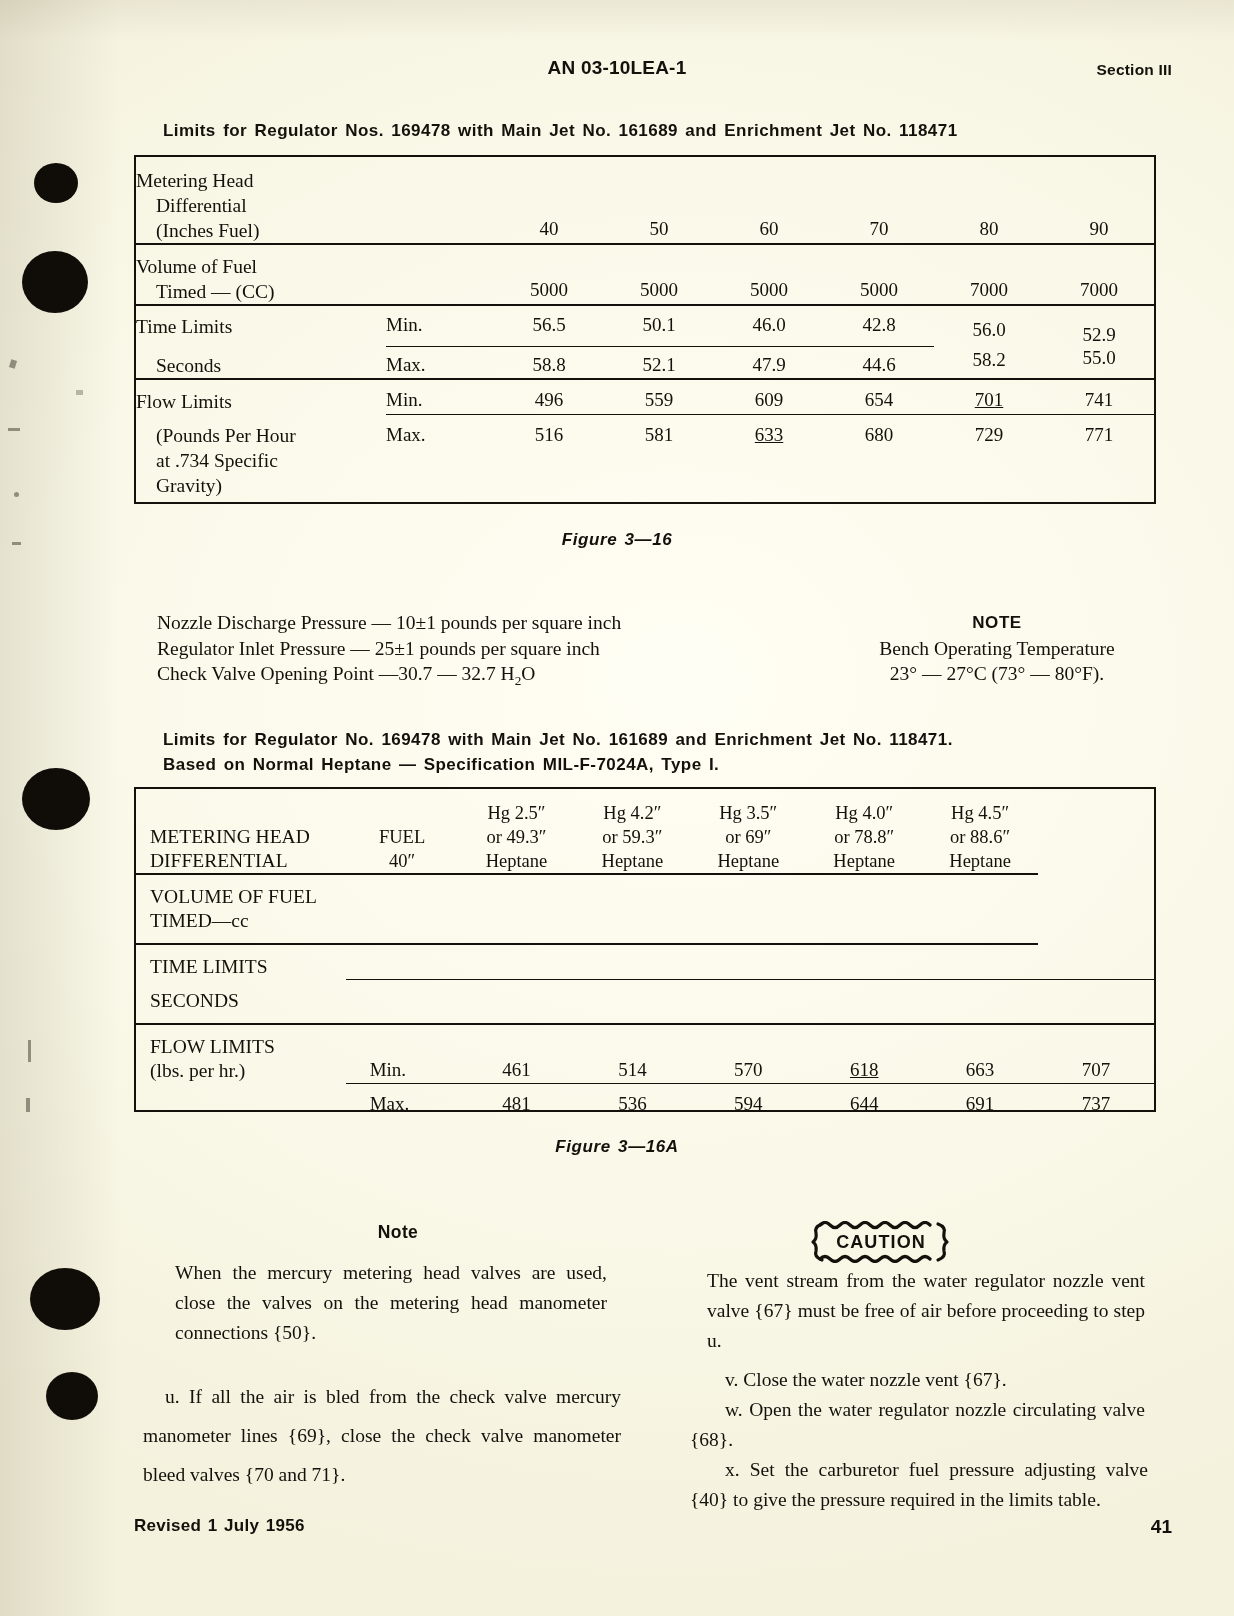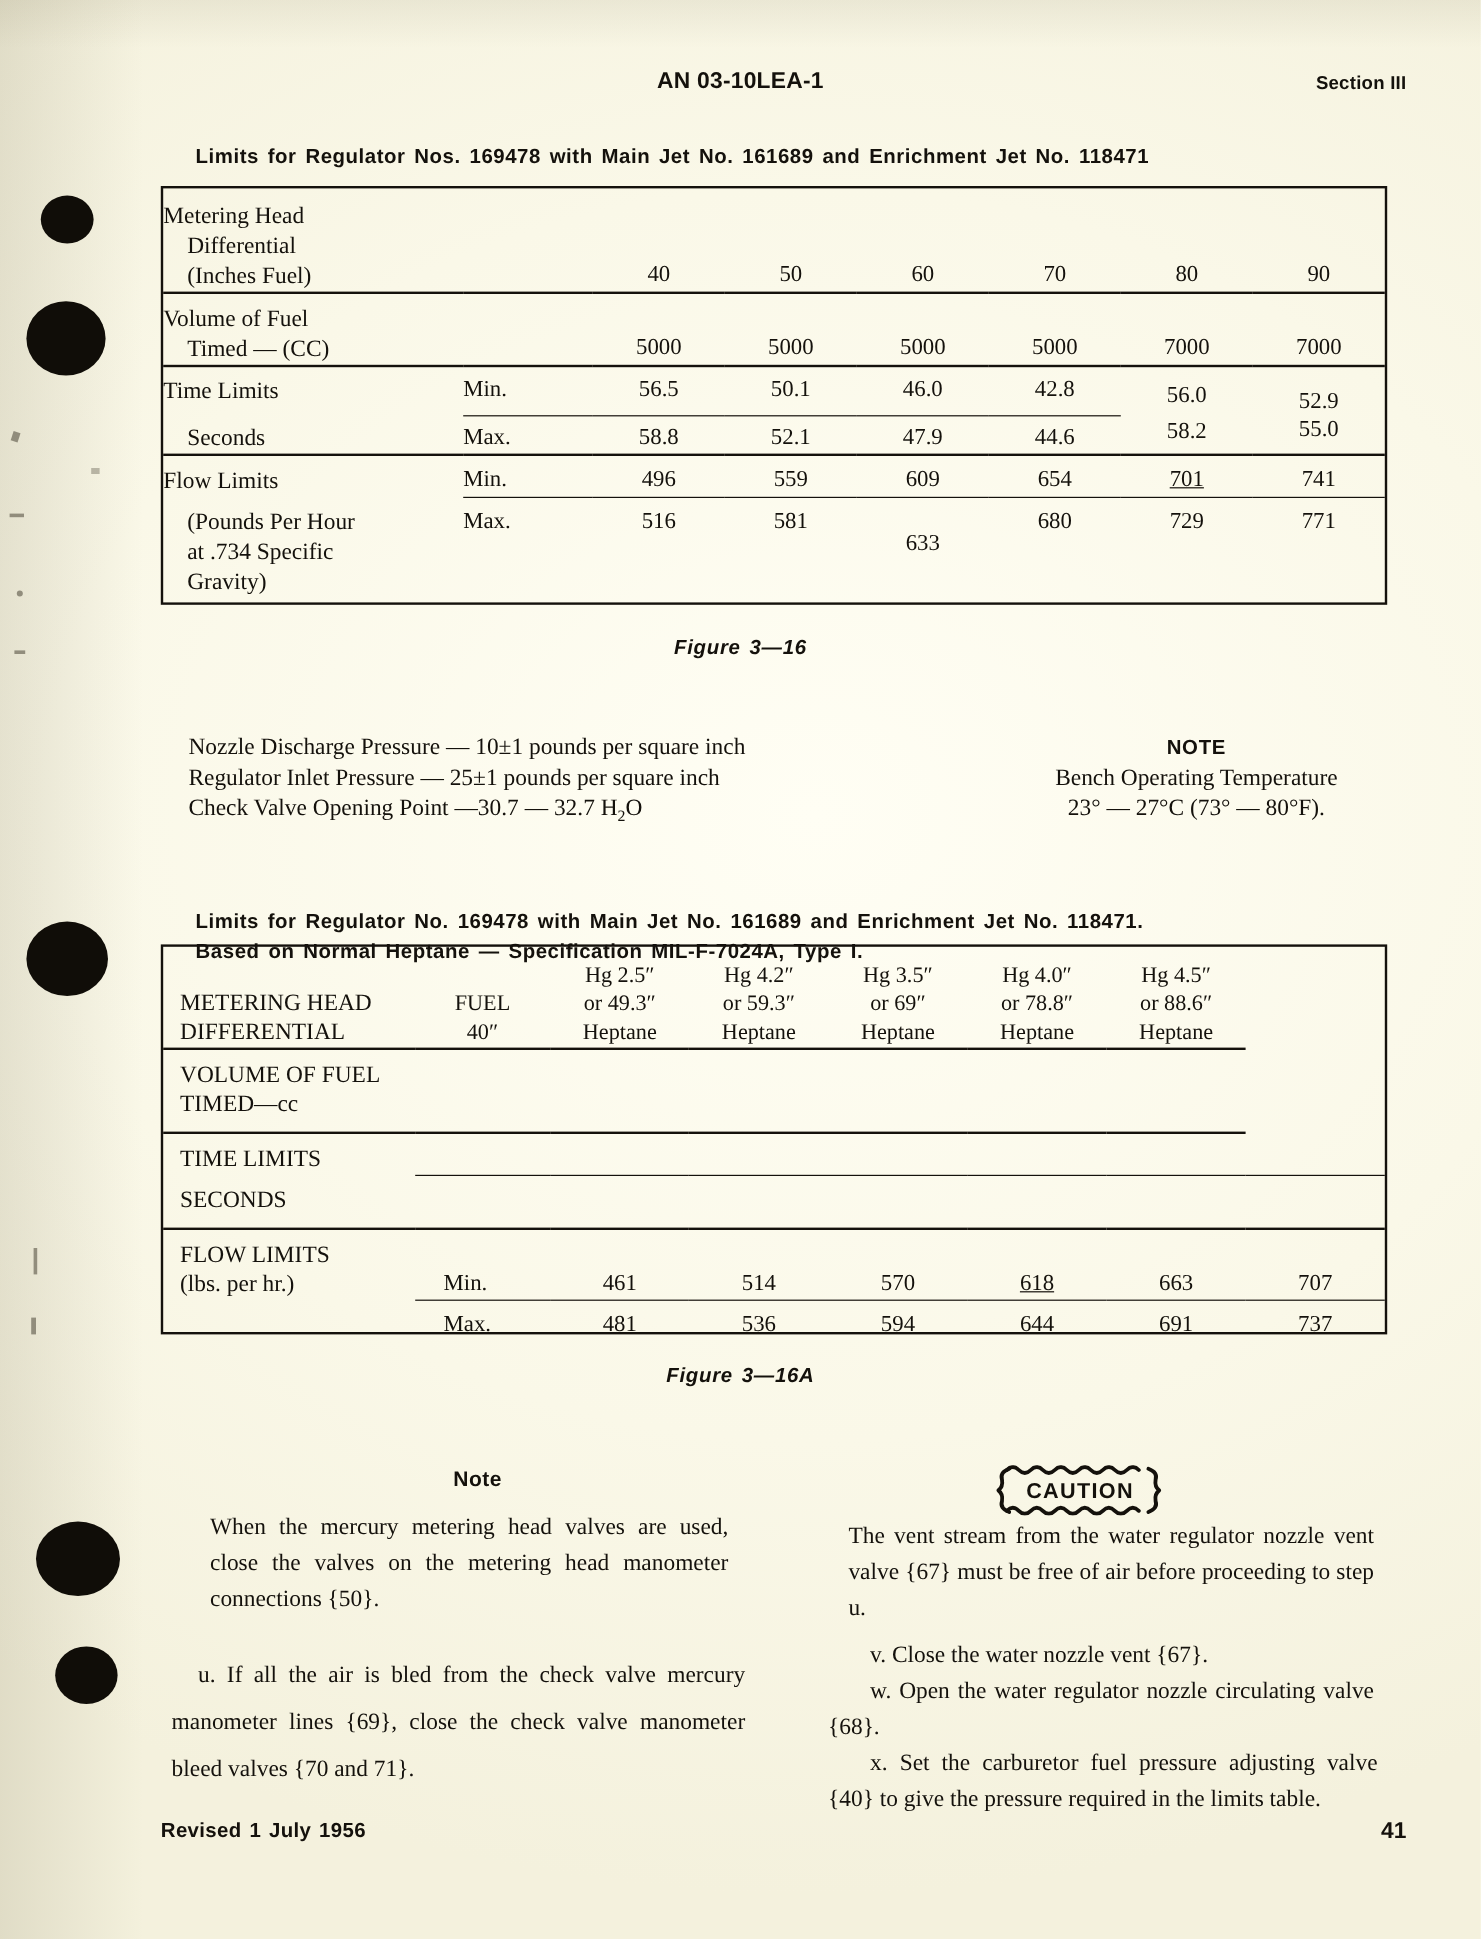--- a/index.html
+++ b/index.html
@@ -353,21 +353,21 @@
 
     <tr class="thinline">
       <td class="lbl" style="padding-top:9px; border-top:none;">
         <span class="ind">(Pounds Per Hour</span>
         <span class="ind">at .734 Specific</span>
         <span class="ind">Gravity)</span>
       </td>
       <td class="mm" style="padding-top:9px;">Max.</td>
       <td class="num" style="padding-top:9px;">516</td>
       <td class="num" style="padding-top:9px;">581</td>
-      <td class="num" style="padding-top:27px;">633</td>
+      <td class="num" style="padding-top:9px;text-decoration:underline;">633</td>
       <td class="num" style="padding-top:9px;">680</td>
       <td class="num" style="padding-top:9px;">729</td>
       <td class="num" style="padding-top:9px;">771</td>
     </tr>
   </tbody>
     </table>
 </div>
 
 <div class="fig-caption" style="top:530px;">Figure 3—16</div>
 
@@ -378,21 +378,21 @@
     <span>Check Valve Opening Point —30.7 — 32.7 H</span><sub>2</sub><span>O</span>
   </div>
 </div>
 
 <div class="note-col" style="left:852px; top:610px; width:290px;">
   <div class="ttl">NOTE</div>
   <div>Bench Operating Temperature</div>
   <div>23° — 27°C (73° — 80°F).</div>
 </div>
 
-<div class="tbl-heading" style="left:163px; top:755px;">
+<div class="tbl-heading" style="left:163px; top:727px;">
   <div>Limits for Regulator No. 169478 with Main Jet No. 161689 and Enrichment Jet No. 118471.</div>
   <div>Based on Normal Heptane — Specification MIL-F-7024A, Type I.</div>
 </div>
 
 <div class="tbl t2" style="left:134px; top:787px; width:1022px; height:325px;">
   <table>
     <colgroup>
       <col class="c-lbl">
         <col class="c-mm">
       <col class="c-d">
@@ -507,21 +507,21 @@
 </div>
 
 <div class="fig-caption" style="top:1137px;">Figure 3—16A</div>
 
 <div class="note-title" style="left:163px; top:1222px; width:470px;">Note</div>
 
 <div class="body-par" style="left:175px; top:1258px; width:432px;">When the mercury metering head valves are used, close the valves on the metering head manometer connections {50}.</div>
 
 <div class="body-par loose" style="left:143px; top:1377px; width:478px; text-indent:22px;">u. If all the air is bled from the check valve mercury manometer lines {69}, close the check valve manometer bleed valves {70 and 71}.</div>
 
-<div class="caution-box" style="left:827px; top:1221px;">
+<div class="caution-box" style="left:808px; top:1221px;">
   <svg viewBox="0 0 144 42" preserveAspectRatio="none" aria-hidden="true">
 
     <path d="M12,4 q5,-5 10,0 q5,5 10,0 q5,-5 10,0 q5,5 10,0 q5,-5 10,0 q5,5 10,0 q5,-5 10,0 q5,5 10,0 q5,-5 10,0 q5,5 10,0 q5,-5 10,0" fill="none" stroke="#14110c" stroke-width="3.2" stroke-linecap="round"></path>
 
     <path d="M12,38 q5,-5 10,0 q5,5 10,0 q5,-5 10,0 q5,5 10,0 q5,-5 10,0 q5,5 10,0 q5,-5 10,0 q5,5 10,0 q5,-5 10,0 q5,5 10,0 q5,-5 10,0" fill="none" stroke="#14110c" stroke-width="3.2" stroke-linecap="round"></path>
 
     <path d="M14,3 q-8,3 -6,9 q1,6 -3,9 q4,3 3,9 q-2,6 6,9" fill="none" stroke="#14110c" stroke-width="3.2" stroke-linecap="round" stroke-linejoin="round"></path>
 
     <path d="M130,3 q8,3 6,9 q-1,6 3,9 q-4,3 -3,9 q2,6 -6,9" fill="none" stroke="#14110c" stroke-width="3.2" stroke-linecap="round" stroke-linejoin="round"></path>
   </svg>

